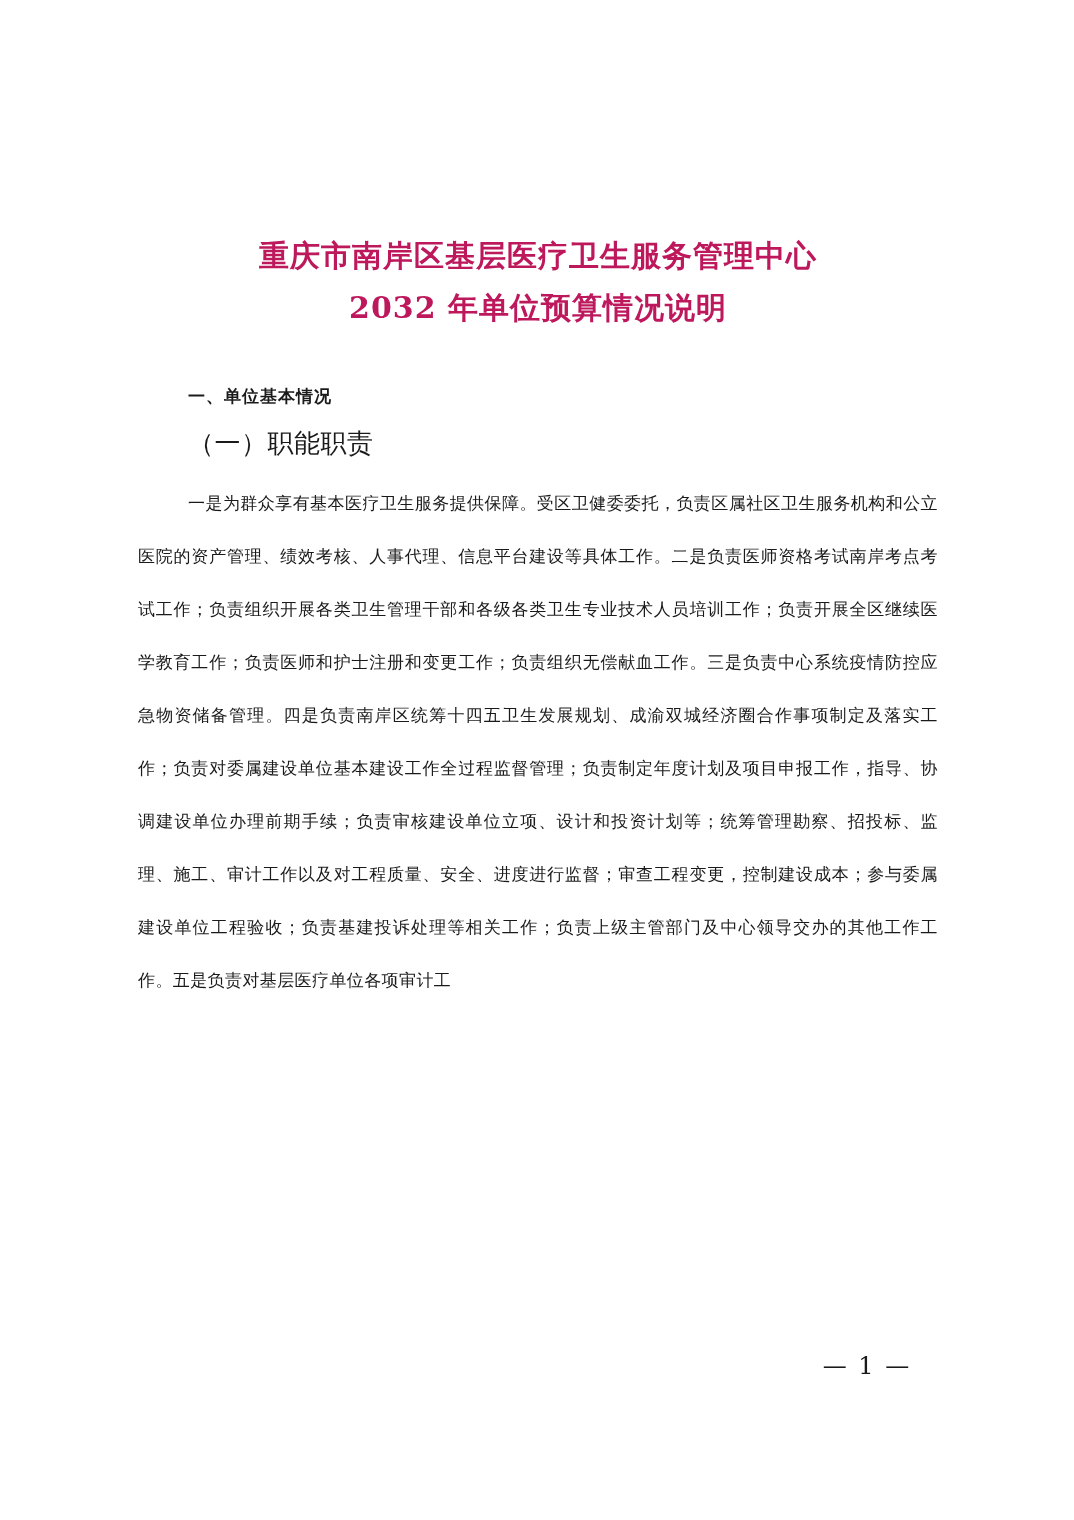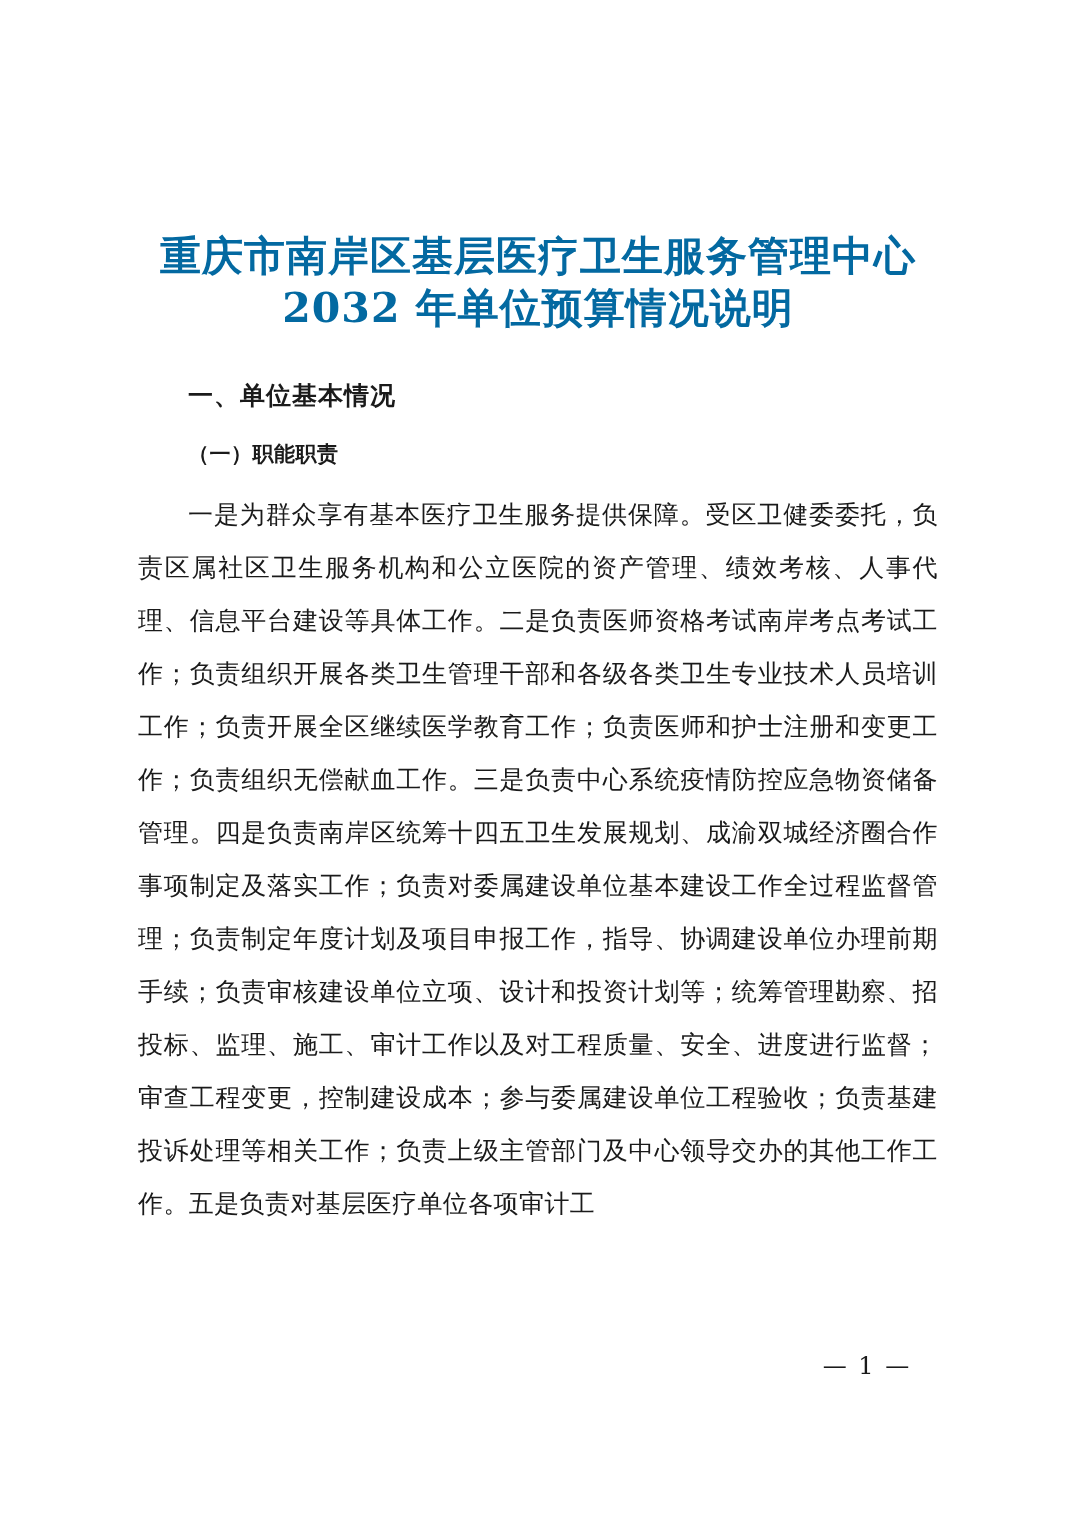--- a/index.html
+++ b/index.html
@@ -25,48 +25,48 @@
   }
   .doc-body {
     position: absolute;
     left: 138px;
     top: 230px;
     width: 800px;
   }
   .doc-title {
     text-align: center;
     font-weight: bold;
-    font-size: 41px;
+    font-size: 30px;
     line-height: 52px;
     letter-spacing: 1px;
-    color: #0369a1;
+    color: #be185d;
     margin: 0;
     font-family: "DejaVu Serif", "Liberation Serif", serif;
   }
   .doc-title .line2 {
     display: block;
   }
   .section-heading {
     font-weight: bold;
-    font-size: 25px;
+    font-size: 17px;
     line-height: 40px;
     margin: 42px 0 0 0;
     text-indent: 50px;
     letter-spacing: 1px;
   }
   .subsection-heading {
-    font-weight: bold;
-    font-size: 21px;
+    font-weight: normal;
+    font-size: 26px;
     line-height: 40px;
-    margin: 18px 0 0 0;
+    margin: 7px 0 0 0;
     text-indent: 50px;
     letter-spacing: 0.5px;
   }
   .para {
-    font-size: 25px;
+    font-size: 17px;
     line-height: 53px;
     margin: 14px 0 0 0;
     text-indent: 50px;
     text-align: justify;
     text-justify: inter-ideograph;
     letter-spacing: 0.4px;
   }
   .page-number {
     position: absolute;
     left: 0;

